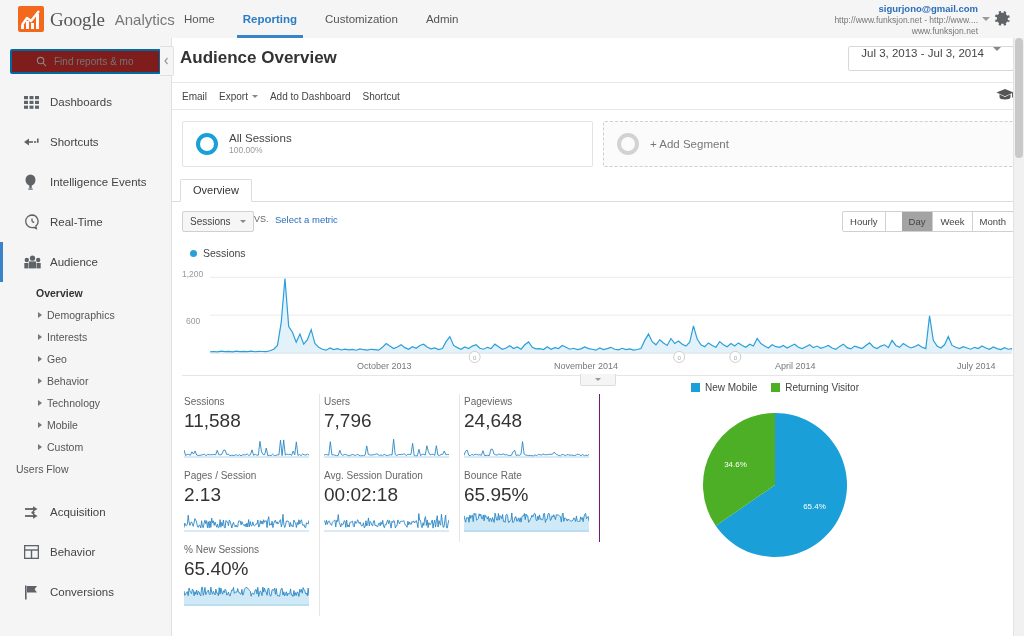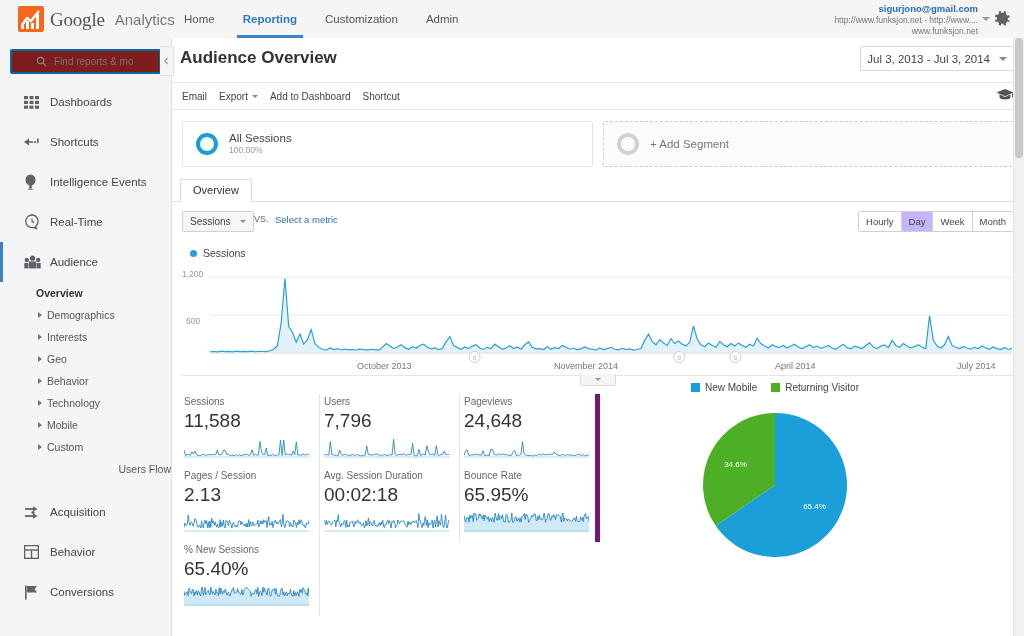--- a/index.html
+++ b/index.html
@@ -67,36 +67,36 @@
   }
   .subitem{
     height:22px;display:flex;align-items:center;font-size:10.5px;color:#555;
     padding-left:38px;cursor:pointer;
   }
   .subitem.cur{color:#333;font-weight:bold;padding-left:36px;}
   .subitem .tri{
     width:0;height:0;border-top:3px solid transparent;border-bottom:3px solid transparent;
     border-left:4px solid #777;margin-right:5px;
   }
-  .subitem.noarrow{padding-left:48px;justify-content:flex-end;}
+  .subitem.noarrow{padding-left:16px;}
 
   .collapse-handle{
     position:absolute;left:160px;top:8px;width:13px;height:28px;background:#f5f5f5;
     border:1px solid #e0e0e0;border-left:0;border-radius:0 2px 2px 0;
     display:flex;align-items:center;justify-content:center;z-index:5;
   }
 
   
   .content{position:absolute;left:172px;top:38px;width:852px;height:598px;background:#fff;overflow:hidden;}
 
   .pagehead{height:44px;border-bottom:1px solid #e8e8e8;position:relative;}
   .pagetitle{position:absolute;left:8px;top:10px;font-size:17px;color:#333;font-weight:bold;}
   .daterange{
     position:absolute;right:10px;top:8px;height:23px;border:1px solid #d8d8d8;background:#fff;
-    display:flex;align-items:center;padding:0 6px;font-size:11.5px;color:#444;border-radius:2px;
+    display:flex;padding:0 12px;font-size:11.5px;color:#444;border-radius:2px;
   }
   .daterange .dcaret{margin-left:9px;width:0;height:0;
     border-left:4px solid transparent;border-right:4px solid transparent;border-top:4px solid #888;}
 
   .toolbar{height:26px;border-bottom:1px solid #e8e8e8;position:relative;display:flex;align-items:center;}
   .toolbar .ti{font-size:10px;color:#444;margin-left:12px;cursor:pointer;display:flex;align-items:center;}
   .toolbar .ti:first-child{margin-left:10px;}
   .toolbar .ti .tc{margin-left:4px;width:0;height:0;
     border-left:3px solid transparent;border-right:3px solid transparent;border-top:3px solid #888;}
   .capicon{position:absolute;right:10px;top:4px;}
@@ -130,21 +130,21 @@
   .metricsel .mc{margin-left:9px;width:0;height:0;
     border-left:3px solid transparent;border-right:3px solid transparent;border-top:3px solid #888;}
   .vslabel{position:absolute;left:72px;top:3px;font-size:9px;color:#666;}
   .selmetric{position:absolute;left:93px;top:3px;font-size:9.5px;color:#2a6dbb;}
   .gran{position:absolute;right:0;top:0;display:flex;border:1px solid #d0d0d0;border-radius:2px;overflow:hidden;}
   .gran div{
     height:19px;line-height:19px;padding:0 7px;font-size:9.5px;color:#444;background:#fff;
     border-right:1px solid #d0d0d0;
   }
   .gran div:last-child{border-right:0;}
-  .gran div.on{background:#c4b5fd;}
+  .gran div.on{background:#a3a3a3;margin-left:16px;}
 
   .legend1{margin:10px 0 0 18px;display:flex;align-items:center;font-size:10.5px;color:#444;}
   .legend1 .dot{width:7px;height:7px;border-radius:50%;background:#2b9fd8;margin-right:6px;}
 
   .chartwrap{position:relative;margin:6px 10px 0 10px;height:110px;}
   .chartwrap svg{display:block;}
   .ylab{position:absolute;font-size:8.5px;color:#999;}
   .xlab{position:absolute;font-size:9px;color:#777;}
   .chart-divider{margin:0 10px;border-bottom:1px solid #e6e6e6;}
   .downtab{
@@ -155,21 +155,21 @@
   .downtab i{width:0;height:0;border-left:3px solid transparent;border-right:3px solid transparent;
     border-top:3px solid #999;}
 
   
   .lower{display:flex;margin-top:18px;}
   .mgrid{width:420px;margin-left:8px;display:flex;flex-wrap:wrap;}
   .mcard{
     width:140px;box-sizing:border-box;height:74px;padding:2px 10px 0 4px;border-right:1px solid #e6e6e6;
     position:relative;
   }
-  .mcard.last{border-right:5px solid #701a75;}
+  .mcard.last{border-right:1px solid #701a75;}
   .mcard .mlabel{font-size:10px;color:#666;line-height:1.2;}
   .mcard .mval{font-size:19px;color:#333;line-height:1.35;font-weight:normal;}
   .mcard .spark{position:absolute;left:4px;bottom:6px;}
 
   .pieblock{margin-left:30px;width:290px;position:relative;}
   .pielegend{display:flex;justify-content:center;gap:14px;margin-top:-12px;}
   .pielegend span{display:flex;align-items:center;font-size:10px;color:#444;}
   .pielegend i{width:9px;height:9px;margin-right:5px;display:inline-block;}
   .pie{margin-top:12px;display:flex;justify-content:center;}
 

